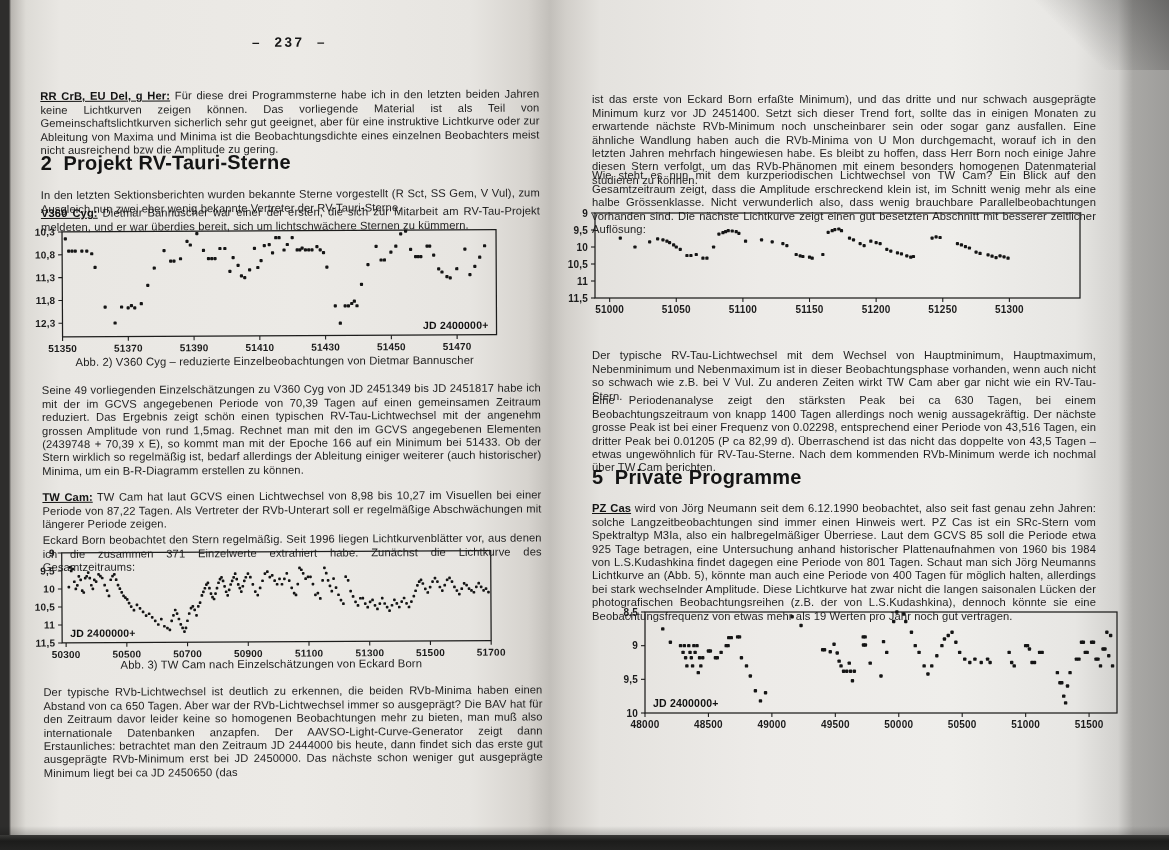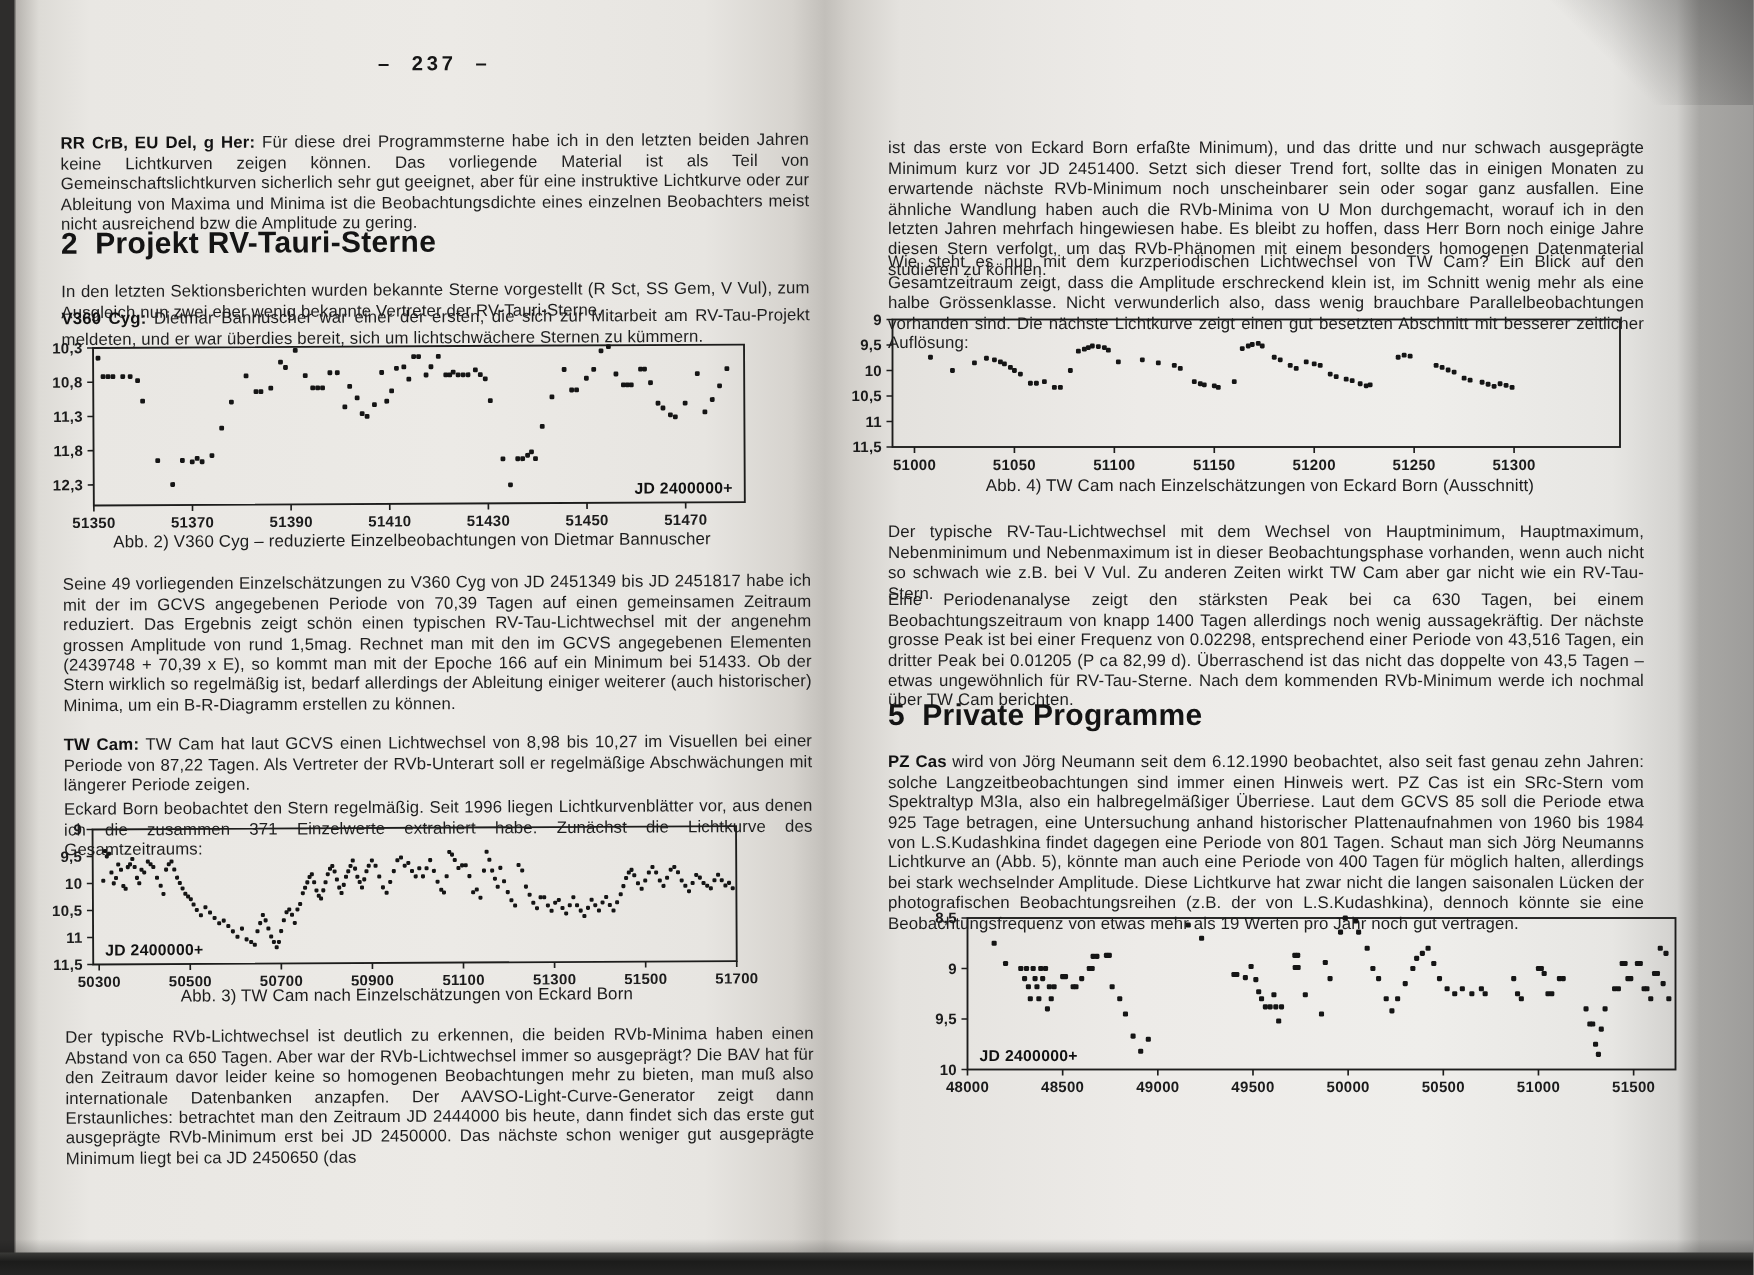--- a/index.html
+++ b/index.html
@@ -39,21 +39,21 @@
     position:absolute;font-size:20px;font-weight:700;color:#141414;
     white-space:pre;letter-spacing:.2px;
   }
   .caption{
     position:absolute;text-align:center;font-size:11.3px;color:#1c1c1c;letter-spacing:.1px;
   }
   .chart{position:absolute;}
   .chart svg{display:block;}
   .ctick{font:600 10px "Liberation Sans",sans-serif;fill:#1b1b1b;letter-spacing:.2px;}
   .cjd{font:700 10.5px "Liberation Sans",sans-serif;fill:#111;letter-spacing:.2px;}
-  b{color:#121212;}
+  b{color:#121212;text-decoration:underline;}
 </style>
 </head>
 <body>
 
 <div class="paper"></div>
 <div class="corner-shade"></div>
 
 <div class="page" id="left-page">
 
   <div class="pagehead" style="left:42px;width:499px;top:36px">–  237  –</div>
@@ -536,21 +536,20 @@
         <rect x="418.46868131868126" y="44.859999999999985" width="3.2" height="3.2" rx="0.9" fill="#151515"></rect>
         <rect x="426.4631868131868" y="46.22000000000001" width="3.2" height="3.2" rx="0.9" fill="#151515"></rect>
         <rect x="430.4604395604395" y="47.57999999999998" width="3.2" height="3.2" rx="0.9" fill="#151515"></rect>
         <rect x="434.45769230769224" y="48.94000000000002" width="3.2" height="3.2" rx="0.9" fill="#151515"></rect>
         <rect x="438.45494505494503" y="47.23999999999999" width="3.2" height="3.2" rx="0.9" fill="#151515"></rect>
         <rect x="442.45219780219776" y="48.25999999999997" width="3.2" height="3.2" rx="0.9" fill="#151515"></rect>
         <rect x="446.4494505494505" y="49.62" width="3.2" height="3.2" rx="0.9" fill="#151515"></rect>
       </svg>
     </div>
 
-  <div class="caption" style="left:590px;width:500px;top:318px">Abb. 4) TW Cam nach Einzelschätzungen von Eckard Born (Ausschnitt)</div>
 
   <p class="para" style="top:338px">Der typische RV-Tau-Lichtwechsel mit dem Wechsel von Hauptminimum, Hauptmaximum, Nebenminimum und Nebenmaximum ist in dieser Beobachtungsphase vorhanden, wenn auch nicht so schwach wie z.B. bei V Vul. Zu anderen Zeiten wirkt TW Cam aber gar nicht wie ein RV-Tau-Stern.</p>
 
   <p class="para" style="top:383px">Eine Periodenanalyse zeigt den stärksten Peak bei ca 630 Tagen, bei einem Beobachtungszeitraum von knapp 1400 Tagen allerdings noch wenig aussagekräftig. Der nächste grosse Peak ist bei einer Frequenz von 0.02298, entsprechend einer Periode von 43,516 Tagen, ein dritter Peak bei 0.01205 (P ca 82,99 d). Überraschend ist das nicht das doppelte von 43,5 Tagen – etwas ungewöhnlich für RV-Tau-Sterne. Nach dem kommenden RVb-Minimum werde ich nochmal über TW Cam berichten.</p>
 
   <div class="secthead" style="left:592px;top:466px">5  Private Programme</div>
 
   <p class="para" style="top:491px"><b>PZ Cas</b> <span>wird von Jörg Neumann seit dem 6.12.1990 beobachtet, also seit fast genau zehn Jahren: solche Langzeitbeobachtungen sind immer einen Hinweis wert. PZ Cas ist ein SRc-Stern vom Spektraltyp M3Ia, also ein halbregelmäßiger Überriese. Laut dem GCVS 85 soll die Periode etwa 925 Tage betragen, eine Untersuchung anhand historischer Plattenaufnahmen von 1960 bis 1984 von L.S.Kudashkina findet dagegen eine Periode von 801 Tagen. Schaut man sich Jörg Neumanns Lichtkurve an (Abb. 5), könnte man auch eine Periode von 400 Tagen für möglich halten, allerdings bei stark wechselnder Amplitude. Diese Lichtkurve hat zwar nicht die langen saisonalen Lücken der photografischen Beobachtungsreihen (z.B. der von L.S.Kudashkina), dennoch könnte sie eine Beobachtungsfrequenz von etwas mehr als 19 Werten pro Jahr noch gut vertragen.</span></p>
 
   <div class="chart" style="left:604px;top:605px;width:524px;height:126px">

